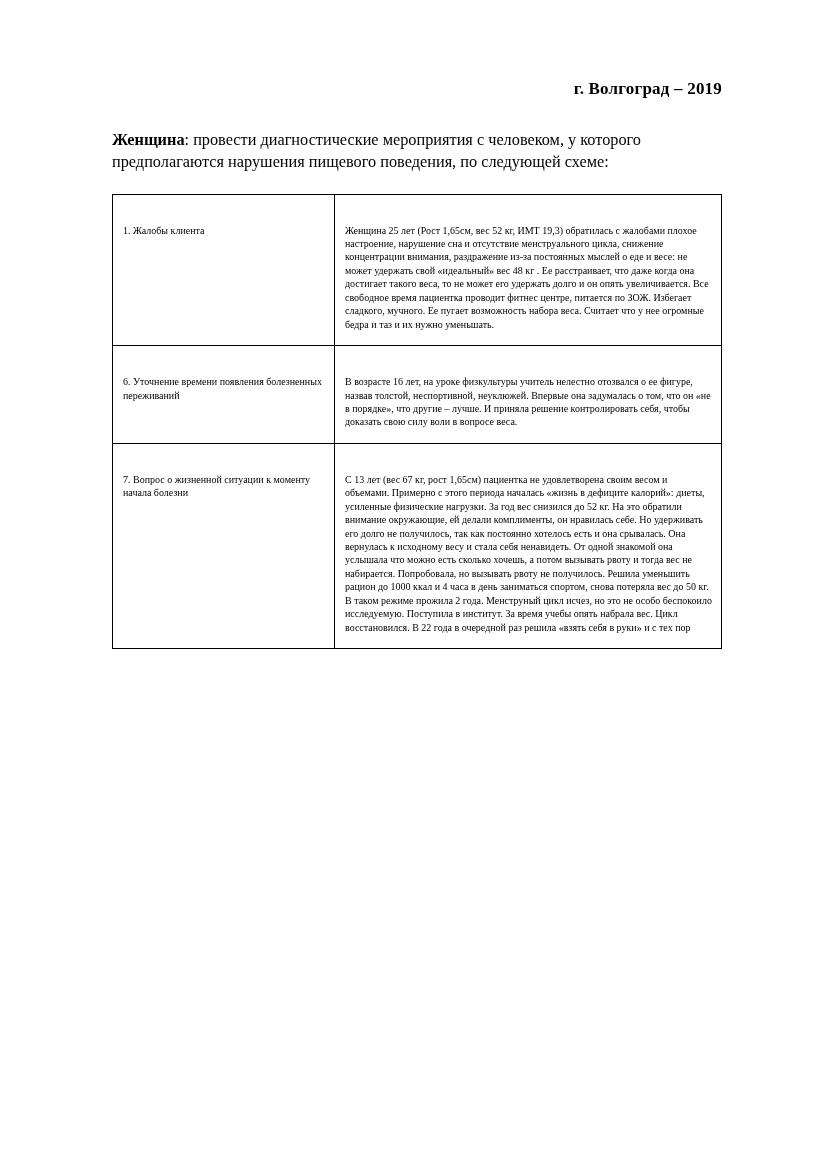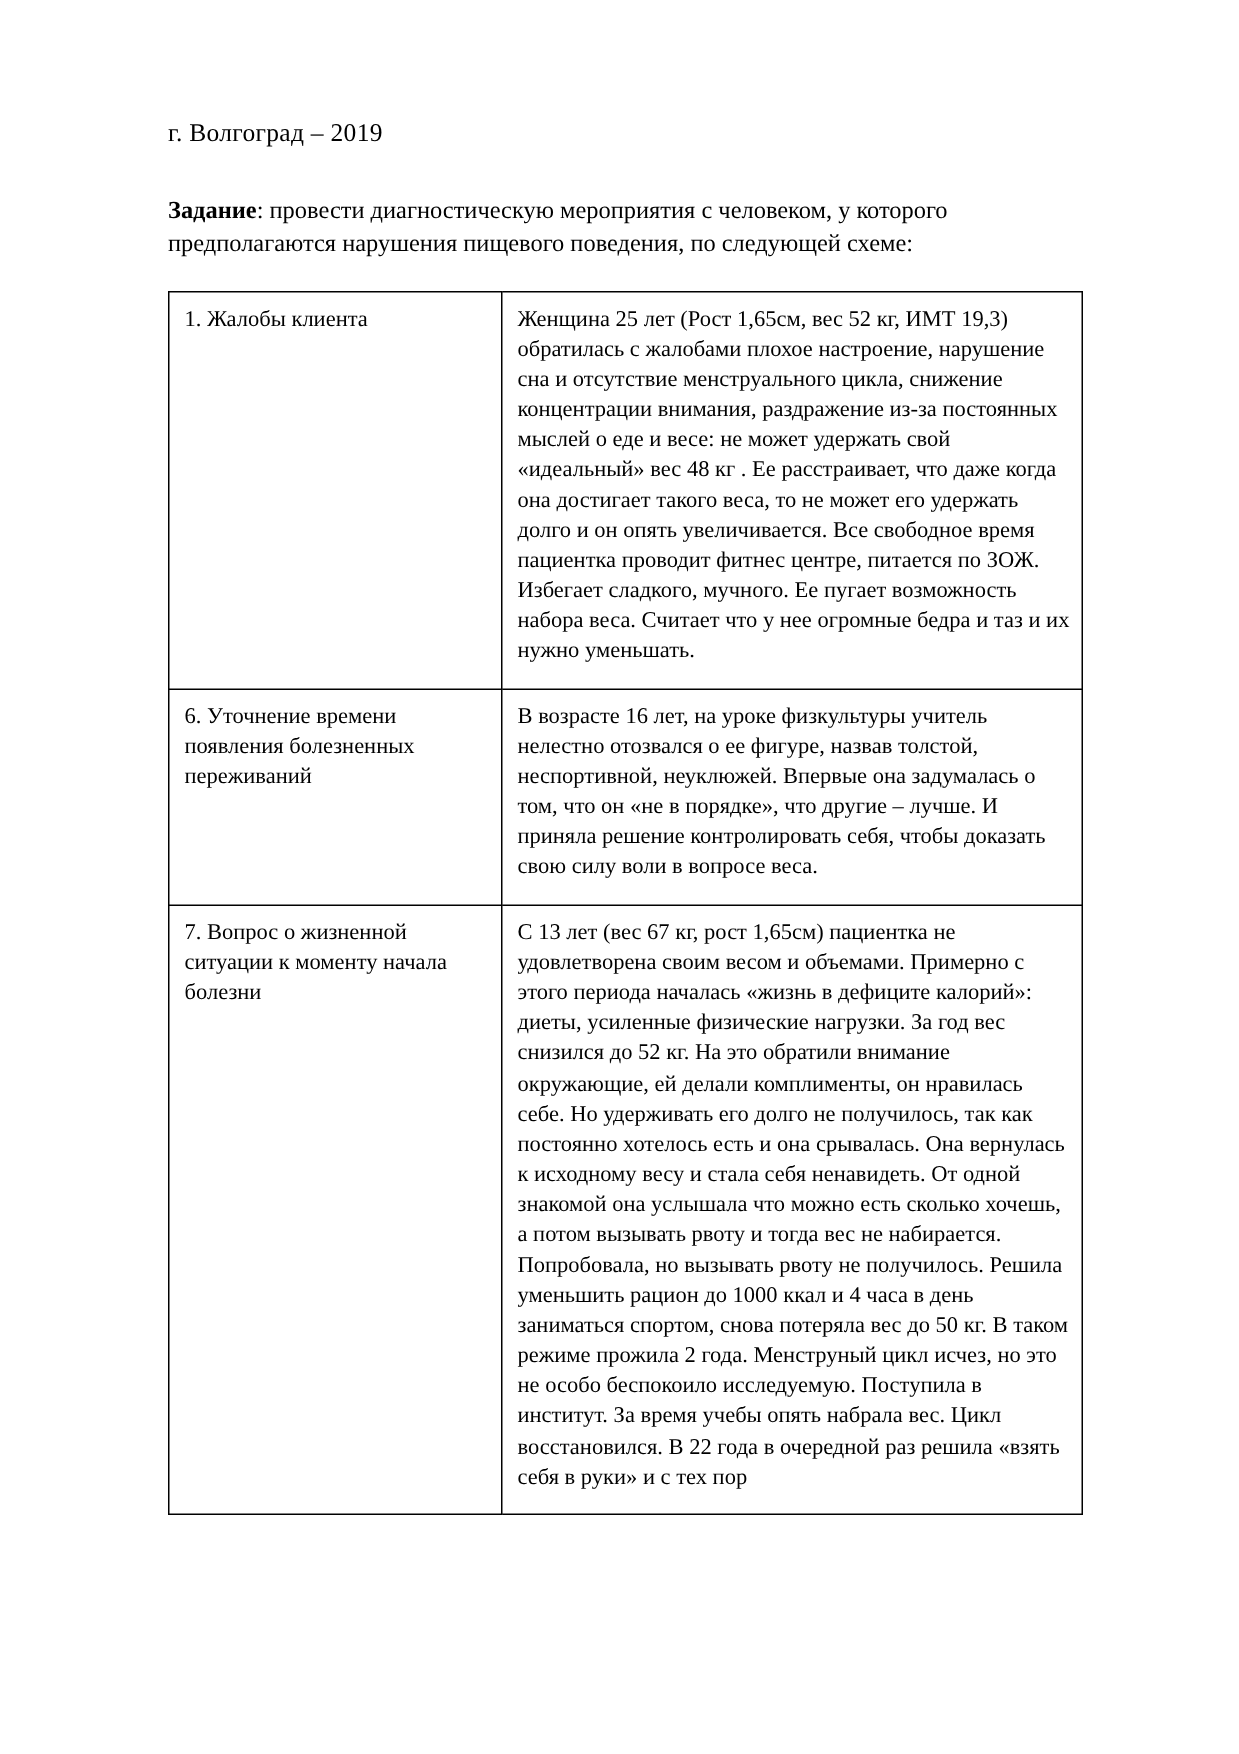--- a/index.html
+++ b/index.html
@@ -16,22 +16,22 @@
   }
   .page {
     position: relative;
     width: 826px;
     height: 1169px;
     box-sizing: border-box;
     padding: 78px 104px 0 112px;
     background: #ffffff;
   }
   .doc-title {
-    text-align: left;
-    font-weight: normal;
+    text-align: right;
+    font-weight: bold;
     font-size: 17px;
     line-height: 1.25;
     margin: 0 0 30px 0;
     letter-spacing: 0.2px;
   }
   .para {
     font-size: 16.3px;
     line-height: 1.36;
     margin: 0 0 20px 0;
     text-align: left;
@@ -44,42 +44,42 @@
   }
   table.diag-table {
     width: 100%;
     border-collapse: collapse;
     table-layout: fixed;
     margin-top: 4px;
   }
   table.diag-table td {
     border: 1.6px solid #000000;
     vertical-align: top;
-    padding: 8px 8px 14px 10px;
-    font-size: 15px;
+    padding: 29px 8px 14px 10px;
+    font-size: 10px;
     line-height: 1.345;
   }
   td.col-label {
     width: 203px;
   }
   td.col-text {
     width: auto;
   }
   .cell-p {
     margin: 0;
   }
 </style>
 </head>
 <body>
 
 <div class="page">
 
   <div class="doc-title">г. Волгоград – 2019</div>
 
-  <p class="para"><b>Задание</b><span>: провести диагностическую мероприятия с человеком, у которого предполагаются нарушения пищевого поведения, по следующей схеме:</span></p>
+  <p class="para"><b>Женщина</b><span>: провести диагностические мероприятия с человеком, у которого предполагаются нарушения пищевого поведения, по следующей схеме:</span></p>
 
 
   <table class="diag-table">
     <tbody>
       <tr>
         <td class="col-label">
           <p class="cell-p">1. Жалобы клиента</p>
         </td>
         <td class="col-text">
           <p class="cell-p">Женщина 25 лет (Рост 1,65см, вес 52 кг, ИМТ 19,3) обратилась с жалобами плохое настроение, нарушение сна и отсутствие менструального цикла, снижение концентрации внимания, раздражение из-за постоянных мыслей о еде и весе: не может удержать свой «идеальный» вес 48 кг . Ее расстраивает, что даже когда она достигает такого веса, то не может его удержать долго и он опять увеличивается. Все свободное время пациентка проводит фитнес центре, питается по ЗОЖ. Избегает сладкого, мучного. Ее пугает возможность набора веса. Считает что у нее огромные бедра и таз и их нужно уменьшать.</p>

